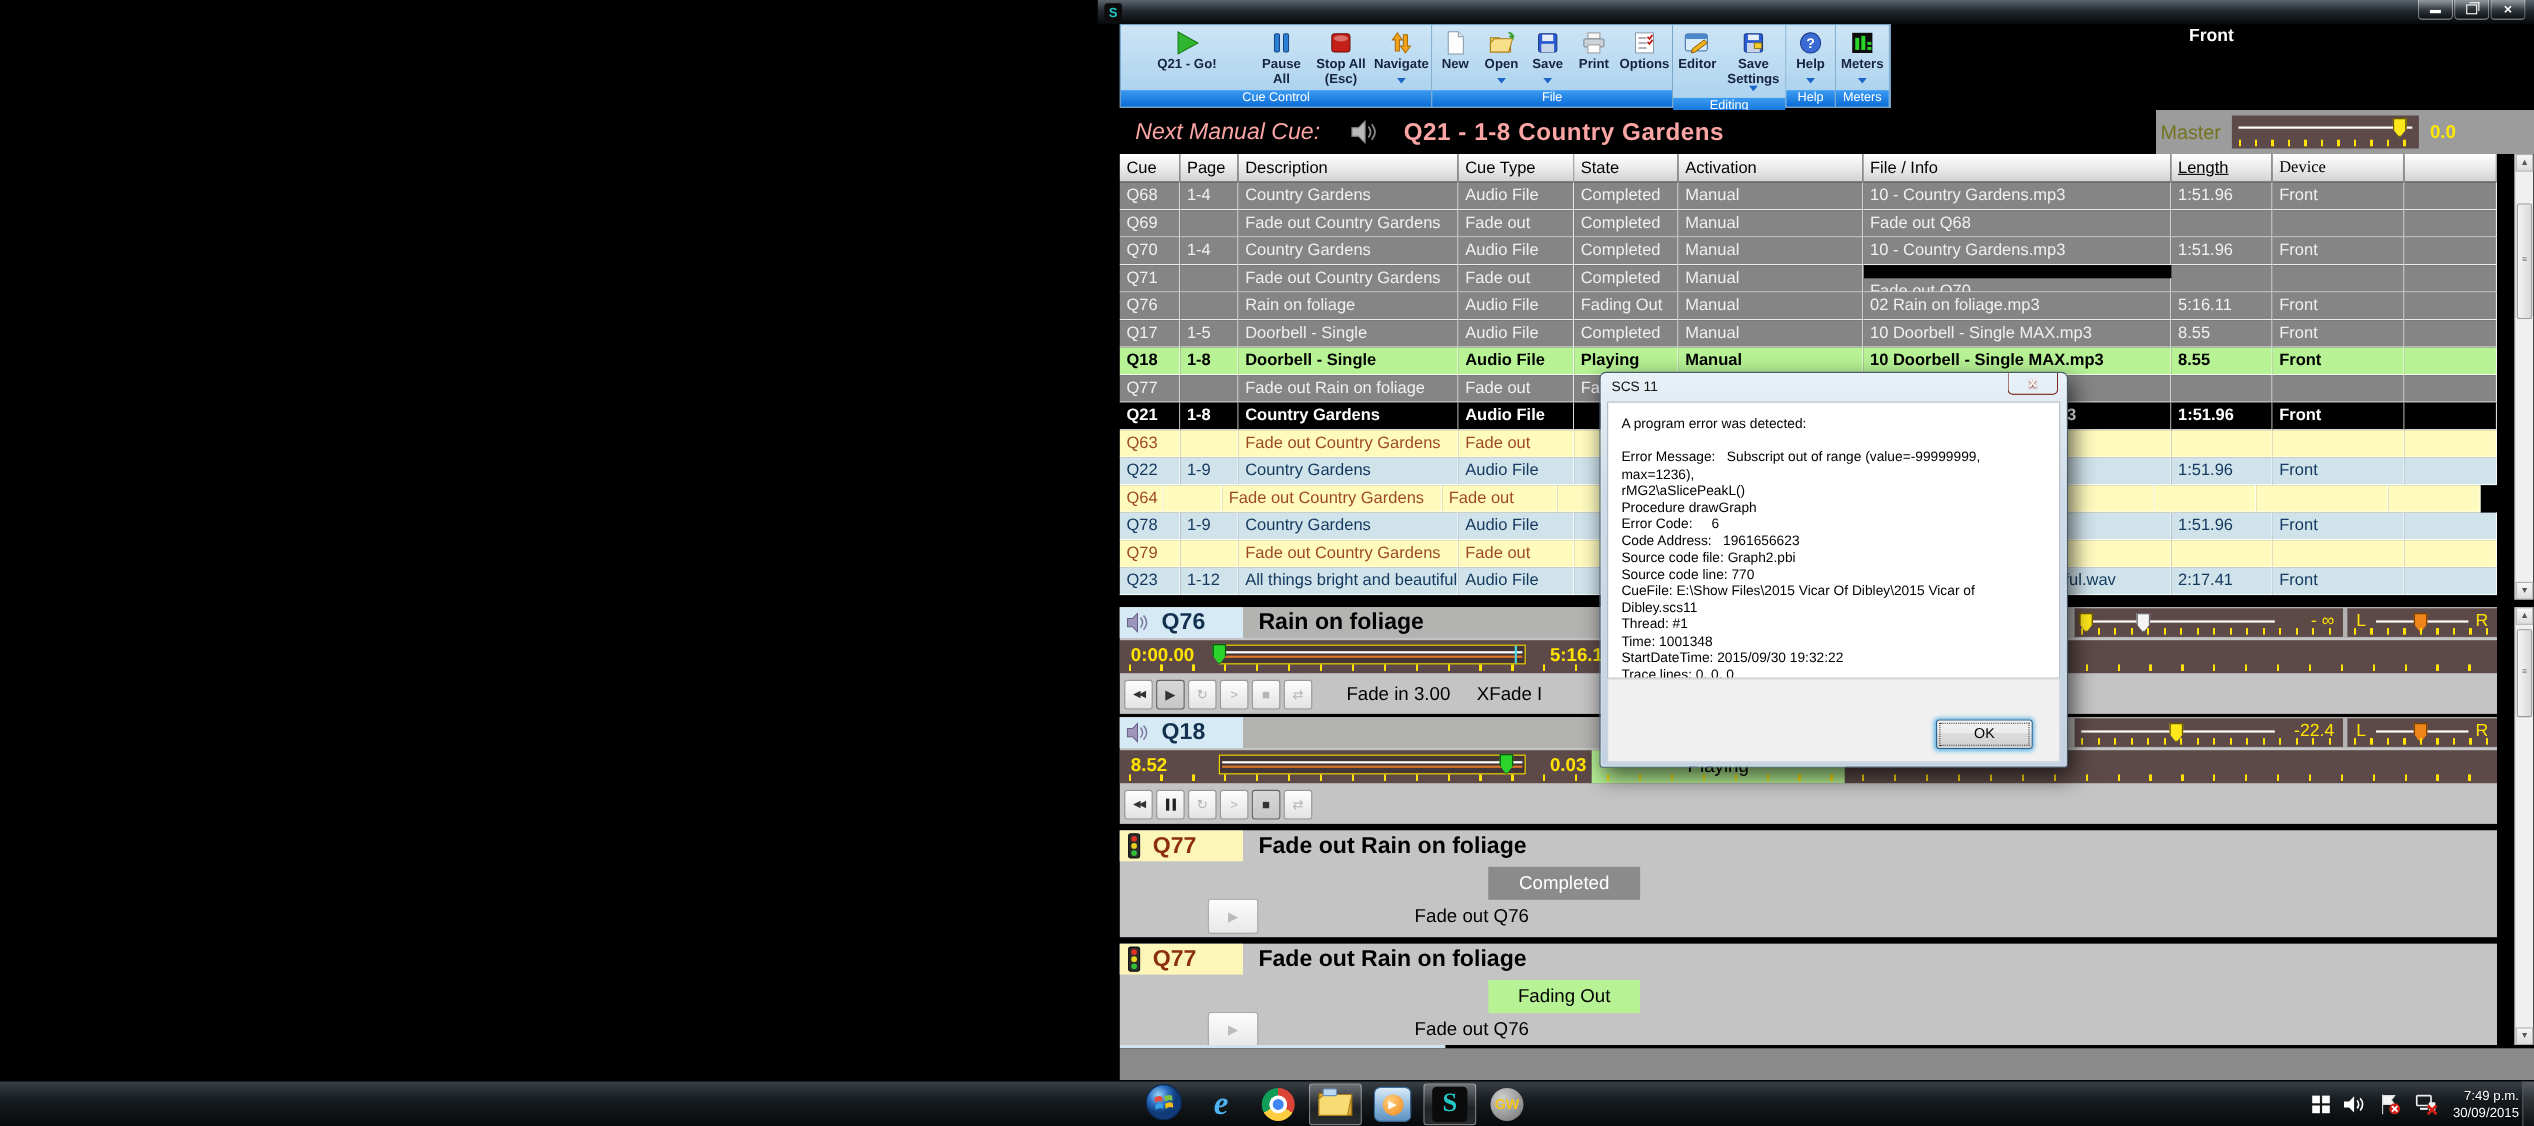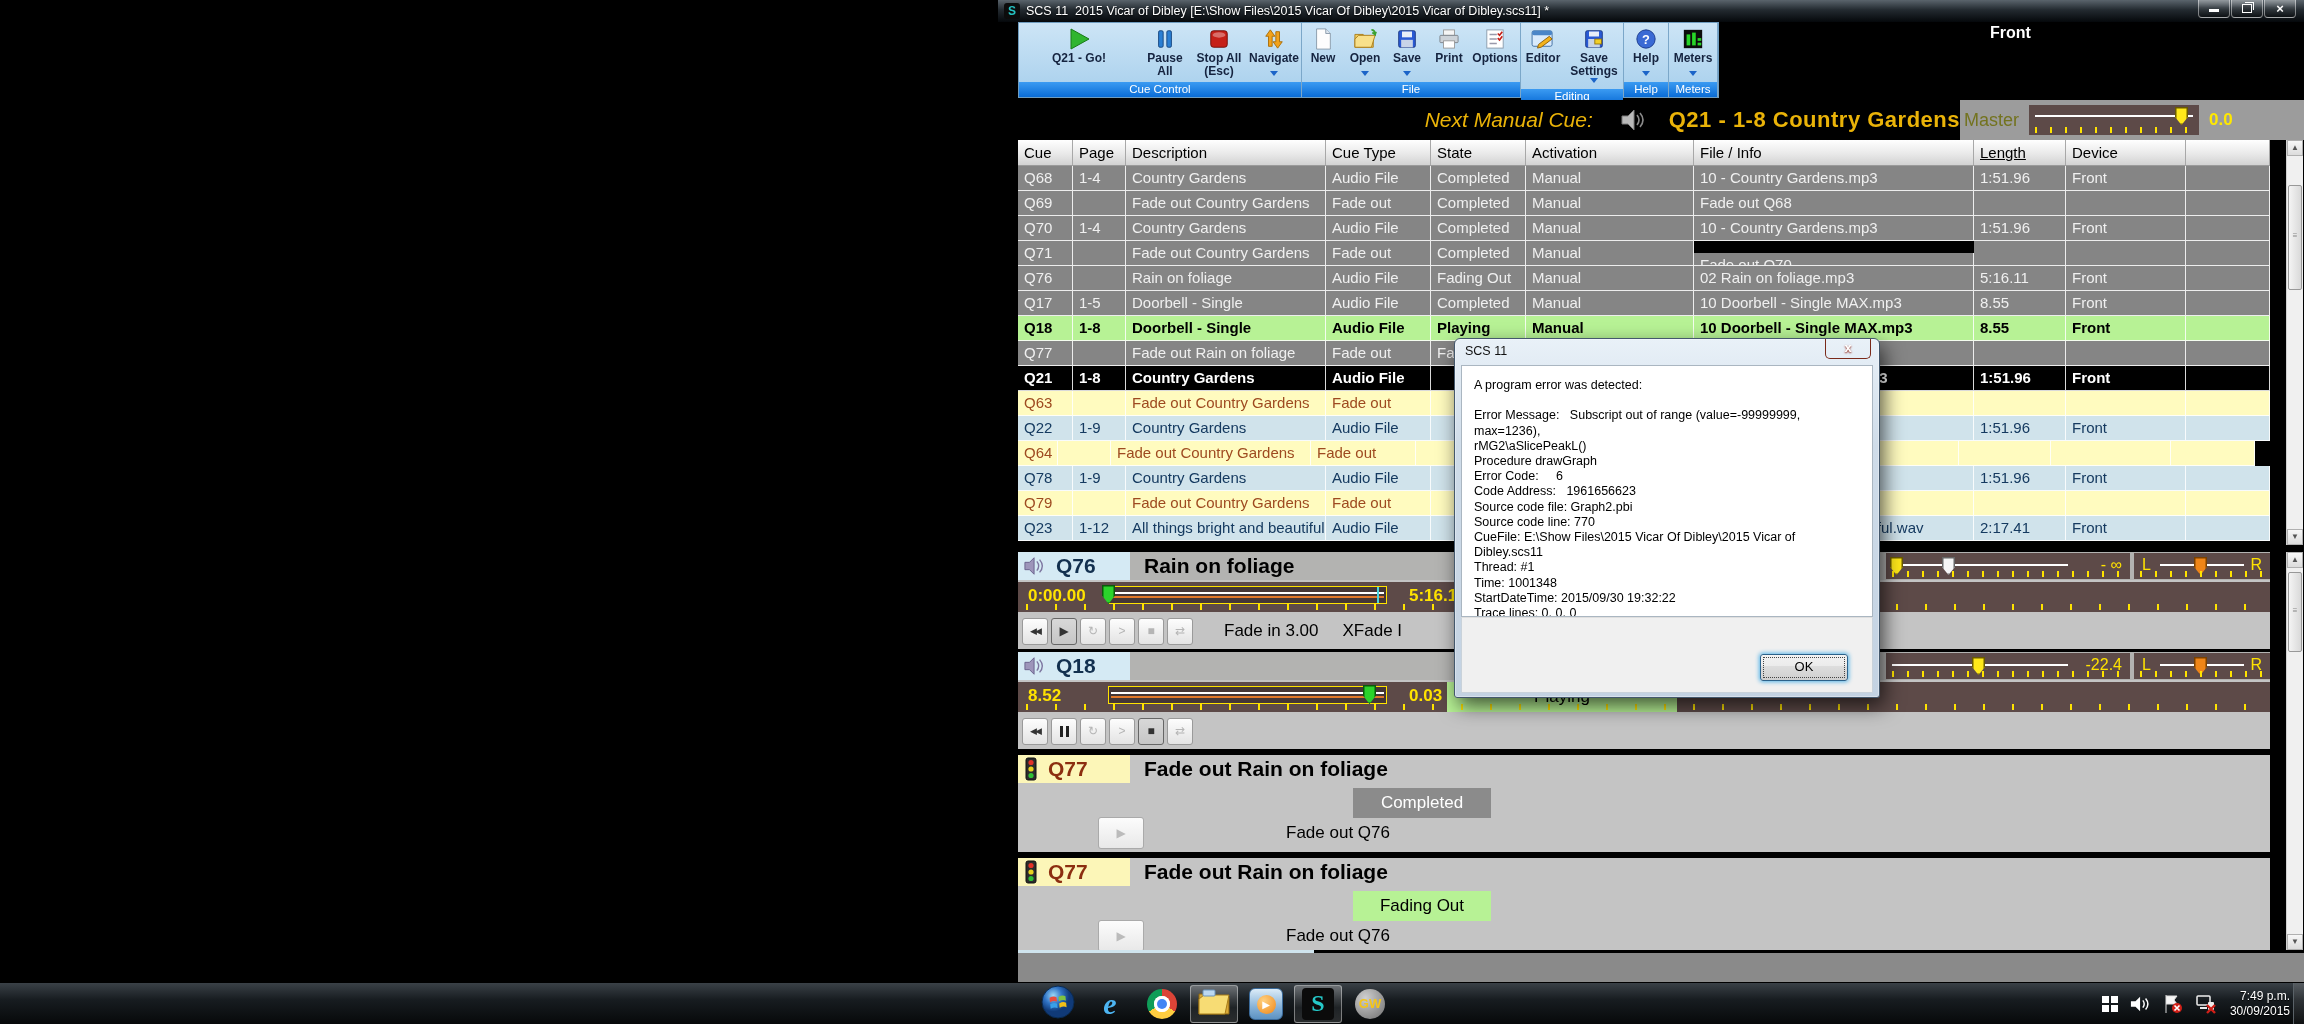--- a/index.html
+++ b/index.html
@@ -27,22 +27,22 @@
   .rgroup{display:flex;flex-direction:column;border-right:1px solid #7ba7c9;}
   .rbtns{flex:1;display:flex;background:linear-gradient(#cde5f6,#aed3ee);}
   .rbtn{display:flex;flex-direction:column;align-items:center;padding-top:3px;cursor:default;position:relative;}
   .rbtn .icon{height:26px;display:flex;align-items:center;justify-content:center;}
   .rbtn .blabel{font-size:12px;font-weight:bold;color:#15233f;text-align:center;line-height:13px;white-space:pre-line;}
   .rbtn .dd{width:0;height:0;border:4px solid transparent;border-top:5px solid #1b64c8;margin-top:auto;margin-bottom:2px;}
   .glabel{height:15px;background:linear-gradient(#3b9bf2,#0a6cd6);color:#fff;font-size:11.5px;
           text-align:center;line-height:15px;}
   .front-label{position:absolute;left:992px;top:24px;color:#fff;font-size:16px;font-weight:bold;}
   
-  .nextcue{position:absolute;left:20px;top:100px;width:942px;height:40px;background:#000;color:#eab308;
-           display:flex;align-items:center;justify-content:flex-end;}
+  .nextcue{position:absolute;left:20px;top:100px;width:942px;height:40px;background:#000;color:#fca5a5;
+           display:flex;align-items:center;}
   .nc-label{font-style:italic;font-size:21px;margin-left:14px;}
   .nc-speaker{margin-left:28px;}
   .nc-cue{font-weight:bold;font-size:22px;margin-left:22px;letter-spacing:.5px;}
   .master{position:absolute;left:962px;top:100px;width:344px;height:40px;background:#9c9c9c;
           display:flex;align-items:center;}
   .m-label{color:#73731f;font-size:18px;margin-left:4px;}
   .mslider{position:relative;width:170px;height:30px;background:#5d4a48;margin-left:10px;}
   .sline{position:absolute;left:6px;right:6px;top:10px;height:2px;background:#fff;}
   .ticks{position:absolute;left:6px;right:6px;bottom:2px;height:6px;
          background:repeating-linear-gradient(90deg,#ffe300 0 2px,transparent 2px 15px);}
@@ -165,21 +165,20 @@
       color:#f5c518;font-weight:bold;font-size:13px;text-align:center;line-height:30px;}
 </style>
 </head>
 <body>
 
 <div id="screen">
   <div class="app">
 
     <div class="titlebar">
       <div class="appico">S</div>
-      <span class="ttext">SCS 11  2015 Vicar of Dibley [E:\Show Files\2015 Vicar Of Dibley\2015 Vicar of Dibley.scs11] *</span>
       <div class="winbtns">
         <div class="winbtn">
             <span class="ico-min"></span>
           </div>
         <div class="winbtn">
             <span class="ico-restore"></span>
           </div>
         <div class="winbtn">
             <span class="ico-close">×</span>
           </div>
@@ -369,21 +368,21 @@
     <div class="cuetable" id="cuetable">
         <div class="thead">
           <div class="th" style="width: 55px;">Cue</div>
           <div class="th" style="width: 53px;">Page</div>
           <div class="th" style="width: 200px;">Description</div>
           <div class="th" style="width: 105px;">Cue Type</div>
           <div class="th" style="width: 95px;">State</div>
           <div class="th" style="width: 168px;">Activation</div>
           <div class="th" style="width: 280px;">File / Info</div>
           <div class="th" style="width: 92px; text-decoration: underline;">Length</div>
-          <div class="th" style="width: 120px;">Device</div>
+          <div class="th" style="width: 120px; font-family: Liberation Serif, serif;">Device</div>
           <div class="th" style="width: 84px;"></div>
         </div>
         <div class="trow v-gray">
           <div class="td" style="width: 55px;">Q68</div>
           <div class="td" style="width: 53px;">1-4</div>
           <div class="td" style="width: 200px;">Country Gardens</div>
           <div class="td" style="width: 105px;">Audio File</div>
           <div class="td" style="width: 95px;">Completed</div>
           <div class="td" style="width: 168px;">Manual</div>
           <div class="td" style="width: 280px;">10 - Country Gardens.mp3</div>

